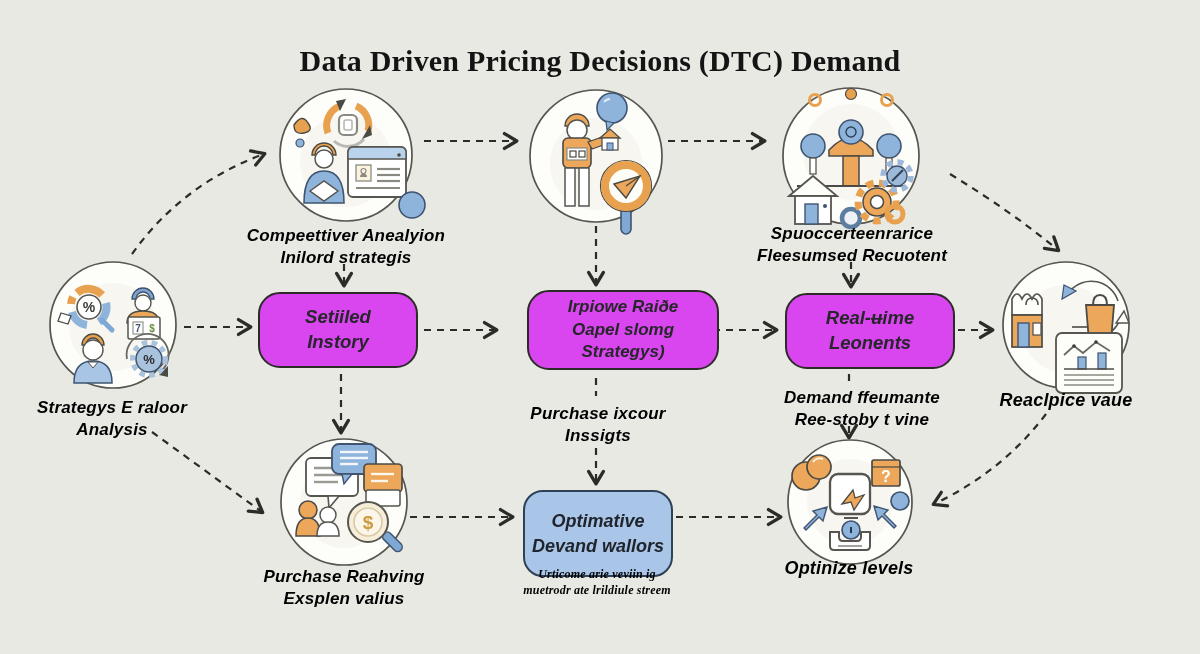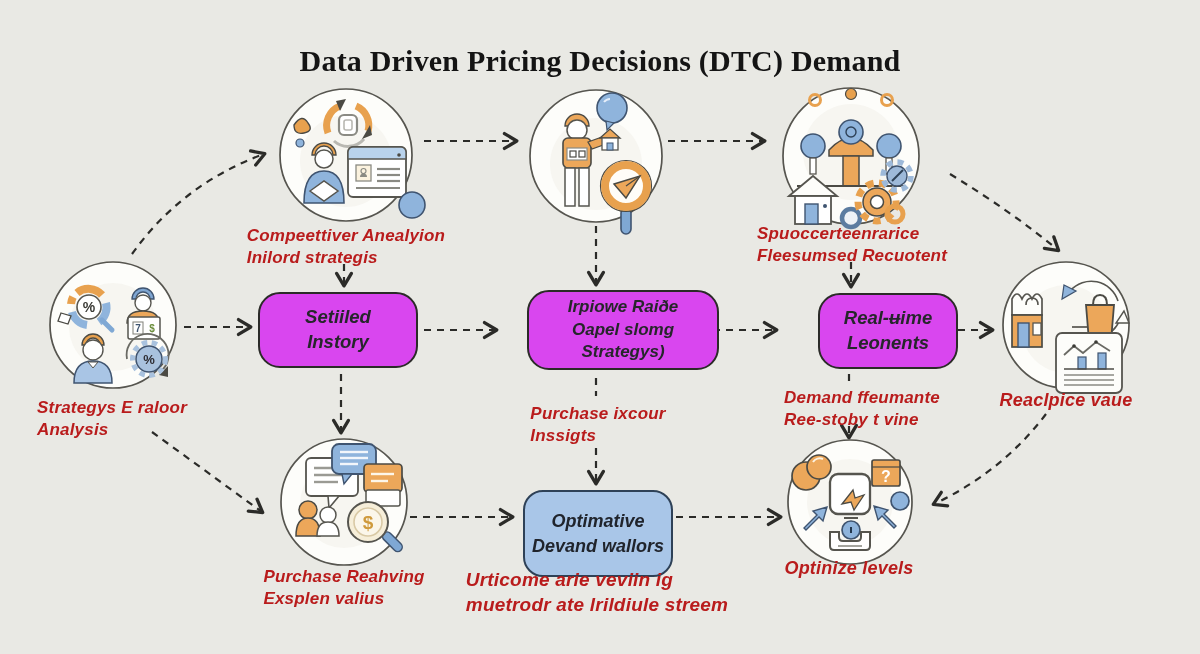--- a/index.html
+++ b/index.html
@@ -1,25 +1,25 @@
 <!DOCTYPE html>
 <html><head>
 <meta charset="utf-8">
 <style>
   html,body{margin:0;padding:0;background:#e9e9e4;}
   .stage{position:relative;width:1200px;height:654px;background:#e9e9e4;overflow:hidden;
          font-family:"Liberation Sans",sans-serif;}
   .layer{position:absolute;left:0;top:0;}
   .title{position:absolute;top:44px;left:0;width:100%;text-align:center;
          font:700 30px "Liberation Serif",serif;color:#141414;letter-spacing:.2px;}
-  .cap{position:absolute;transform:translateX(-50%);
-       font:italic 700 17px "Liberation Sans",sans-serif;color:#b91c1c;
+  .cap{position:absolute;transform:translateX(-50%);text-align:center;
+       font:italic 700 17px "Liberation Sans",sans-serif;color:#000000;
        line-height:1.32;letter-spacing:.2px;white-space:nowrap;}
   .cap span{display:block;}
-  .cap.small{font-size:19px;}
+  .cap.small{font-size:12px;font-family:Liberation Serif, serif;}
   .cap.big{font-size:18px;}
   .node{position:absolute;box-sizing:border-box;background:#d946ef;border:2.6px solid #2b2b28;
         border-radius:22px;display:flex;flex-direction:column;align-items:center;justify-content:center;
         font:italic 700 18.5px "Liberation Sans",sans-serif;color:#26262b;line-height:1.35;text-align:center;}
   .node span{display:block;}
   .node.wide{font-size:17px;}
   .node.blue{background:#a9c6e8;border-color:#2e4157;border-radius:20px;color:#20242c;font-size:18px;}
   svg text{font-family:"Liberation Sans",sans-serif;}
 </style>
 </head>
@@ -284,21 +284,21 @@
   <div class="title">Data Driven Pricing Decisions (DTC) Demand</div>
 
   <div class="node" style="left:258px;top:292px;width:160px;height:76px;">
     <span>Setiiled</span>
     <span>Instory</span>
   </div>
   <div class="node wide" style="left:503px;top:290px;width:192px;height:80px;margin-left:24px;">
     <span>Irpiowe Raiðe</span>
     <span>Oapel slomg Strategys)</span>
   </div>
-  <div class="node" style="left:818px;top:293px;width:140px;height:76px;">
+  <div class="node" style="left:785px;top:293px;width:170px;height:76px;">
     <span>Real-ʉime</span>
     <span>Leonents</span>
   </div>
   <div class="node blue" style="left:523px;top:490px;width:150px;height:87px;">
     <span>Optimative</span>
     <span>Devand wallors</span>
   </div>
 
   <div class="cap" style="left:346px;top:225px;">
     <span>Compeettiver Anealyion</span>

